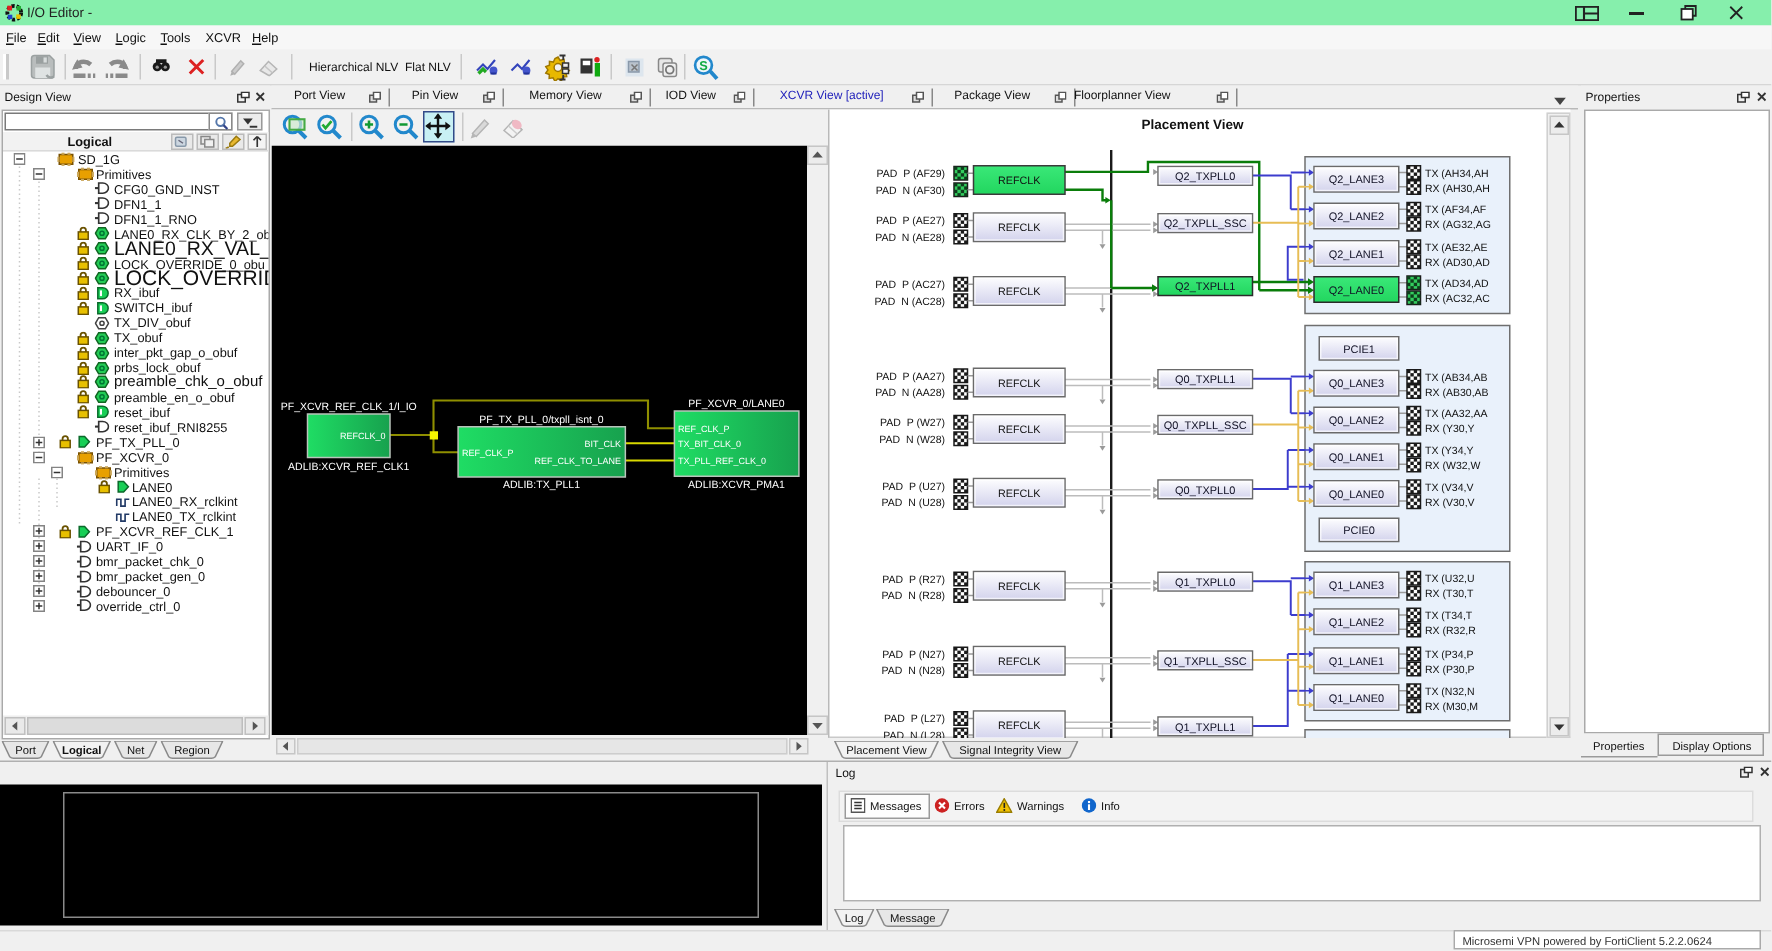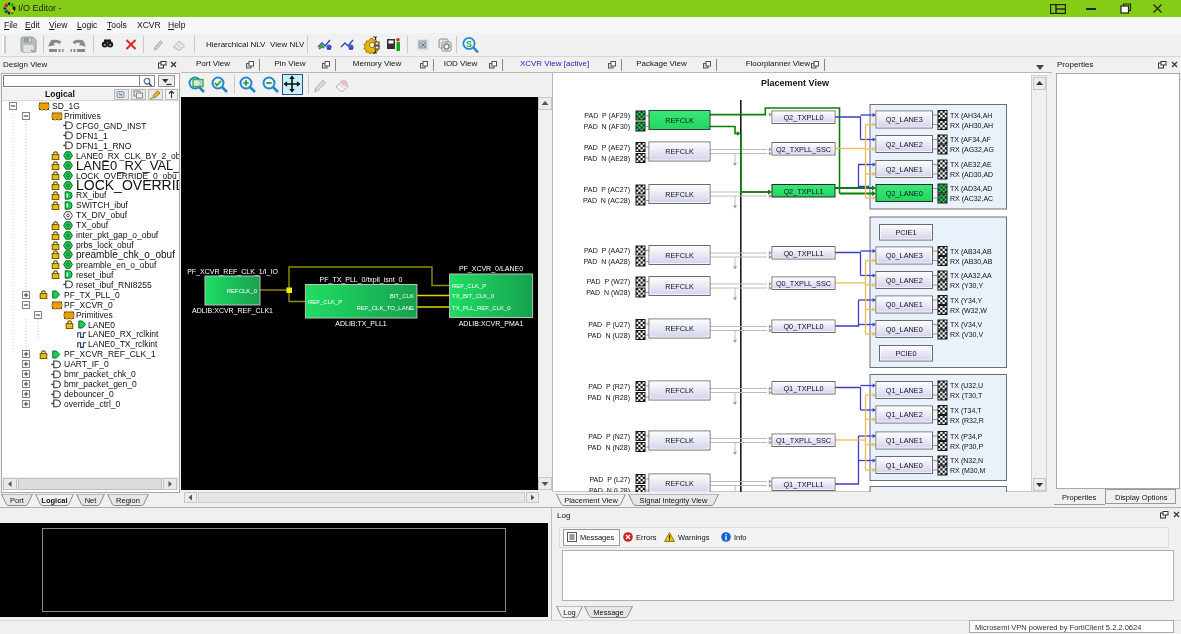--- a/index.html
+++ b/index.html
@@ -1,17 +1,17 @@
 <!DOCTYPE html>
 <html><head><meta charset="utf-8"><style>
 *{margin:0;padding:0;box-sizing:border-box}
 body{width:1181px;height:634px;position:relative;font-family:"Liberation Sans",sans-serif;background:#f0f0f0;overflow:hidden;font-size:8px;color:#111}
 .abs{position:absolute}
 </style></head><body>
-<div class="abs" style="left:0;top:0;width:1181px;height:17px;background:#84cc16">
+<div class="abs" style="left:0;top:0;width:1181px;height:17px;background:#86efac">
 <svg class="abs" style="left:3px;top:2px" width="13" height="13" viewBox="0 0 13 13">
 <circle cx="6.5" cy="6.5" r="4.6" fill="none" stroke="#111" stroke-width="2.6" stroke-dasharray="2 1.3"></circle>
 <rect x="1.8" y="1.8" width="3.2" height="3.2" fill="#dd2222"></rect>
       <rect x="8" y="2" width="3" height="3" fill="#22aa33"></rect>
 <rect x="2.2" y="7.8" width="3" height="3" fill="#2244cc"></rect>
       <rect x="7.8" y="7.6" width="3" height="3" fill="#e8c000"></rect>
 </svg>
 <span class="abs" style="left:18px;top:3px;font-size:9px;color:#222">I/O Editor -</span>
 <svg class="abs" style="left:1050px;top:4px" width="16" height="10" viewBox="0 0 16 10">
       <rect x="0.5" y="0.5" width="15" height="9" fill="none" stroke="#222" stroke-width="1.4"></rect>
@@ -75,21 +75,21 @@
 <svg class="abs" style="left:152px;top:5px" width="12" height="13" viewBox="0 0 12 13">
       <path d="M2.5 9.5 L8.5 2.5 L10.5 4.5 L4.5 11.5 z" fill="#cccccc" stroke="#b0b0b0"></path>
       <path d="M2.5 9.5 l-1 3 3 -1 z" fill="#b0b0b0"></path>
     </svg>
 <svg class="abs" style="left:172px;top:6px" width="14" height="12" viewBox="0 0 14 12">
       <path d="M1.5 8 L7 2 L12.5 7 L7.5 11.5 z" fill="#e8e8e8" stroke="#b5b5b5"></path>
       <path d="M4.5 5 l5 4.5" stroke="#c5c5c5"></path>
     </svg>
 <div class="abs" style="left:194px;top:3px;width:2px;height:17px;border-left:1px solid #c9c9c9"></div>
 <span class="abs" style="left:206px;top:7px;font-size:8px">Hierarchical NLV</span>
-<span class="abs" style="left:270px;top:7px;font-size:8px">View NLV</span>
+<span class="abs" style="left:270px;top:7px;font-size:8px">Flat NLV</span>
 <div class="abs" style="left:307px;top:3px;width:2px;height:17px;border-left:1px solid #c9c9c9"></div>
 <svg class="abs" style="left:317px;top:4px" width="16" height="16" viewBox="0 0 16 16">
       <path d="M1 10 l4 -4 3 3 5 -6" stroke="#3344bb" stroke-width="1.4" fill="none"></path>
       <path d="M2 12 l3 -3 2 2" stroke="#22aa22" stroke-width="2.2" fill="none"></path>
       <circle cx="12" cy="10" r="2.6" fill="#4455cc"></circle>
       <path d="M10 12 l4 0" stroke="#223399" stroke-width="1.2"></path>
     </svg>
 <svg class="abs" style="left:340px;top:4px" width="16" height="16" viewBox="0 0 16 16">
       <path d="M1 10 l4 -4 3 3 5 -6" stroke="#3344bb" stroke-width="1.4" fill="none"></path>
       <circle cx="11" cy="10" r="2.6" fill="#4455cc"></circle>
@@ -156,21 +156,21 @@
         <rect x="0.5" y="2.5" width="4.5" height="4.5" fill="#ddd" stroke="#555"></rect>
         <rect x="3" y="0.5" width="4.5" height="4.5" fill="#fff" stroke="#555"></rect>
       </svg></span>
     <div style="position:absolute;left:440px;top:2px;width:1px;height:12px;background:#888"></div>
     <div style="position:absolute;left:440px;top:2px;width:81px;text-align:center;font-size:8px;color:#111">Package View</div>
     <span style="position:absolute;left:522px;top:4px;line-height:0"><svg width="8" height="8" viewBox="0 0 8 8">
         <rect x="0.5" y="2.5" width="4.5" height="4.5" fill="#ddd" stroke="#555"></rect>
         <rect x="3" y="0.5" width="4.5" height="4.5" fill="#fff" stroke="#555"></rect>
       </svg></span>
     <div style="position:absolute;left:535px;top:2px;width:1px;height:12px;background:#888"></div>
-    <div style="position:absolute;left:535px;top:2px;width:94px;text-align:right;font-size:8px;color:#111">Floorplanner View</div>
+    <div style="position:absolute;left:535px;top:2px;width:94px;text-align:left;font-size:8px;color:#111">Floorplanner View</div>
     <span style="position:absolute;left:630px;top:4px;line-height:0"><svg width="8" height="8" viewBox="0 0 8 8">
         <rect x="0.5" y="2.5" width="4.5" height="4.5" fill="#ddd" stroke="#555"></rect>
         <rect x="3" y="0.5" width="4.5" height="4.5" fill="#fff" stroke="#555"></rect>
       </svg></span>
     <div style="position:absolute;left:643px;top:2px;width:1px;height:12px;background:#888"></div>
 <svg class="abs" style="left:855px;top:8px" width="8" height="5" viewBox="0 0 8 5">
       <path d="M0 0 h8 l-4 5 z" fill="#444"></path>
     </svg>
 </div>
 <div class="abs" style="left:0;top:57px;width:181px;height:451px">

